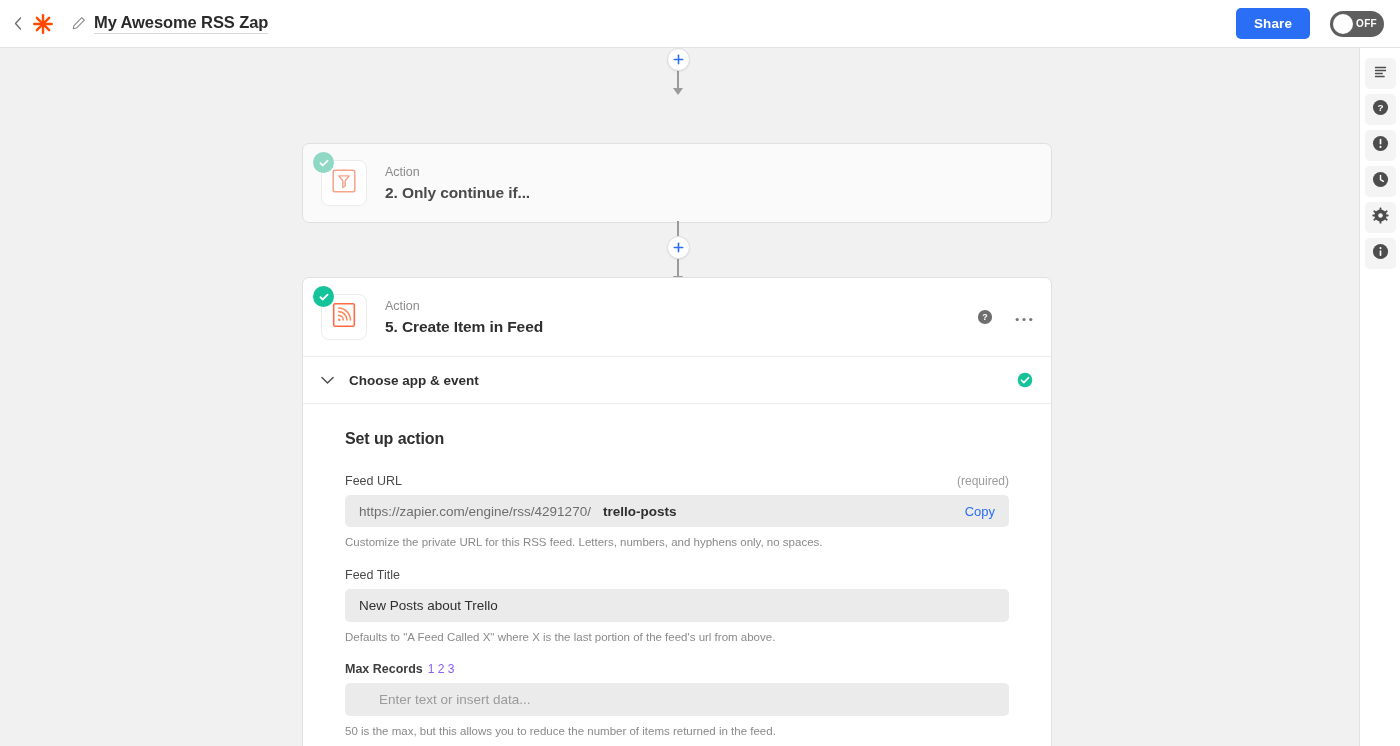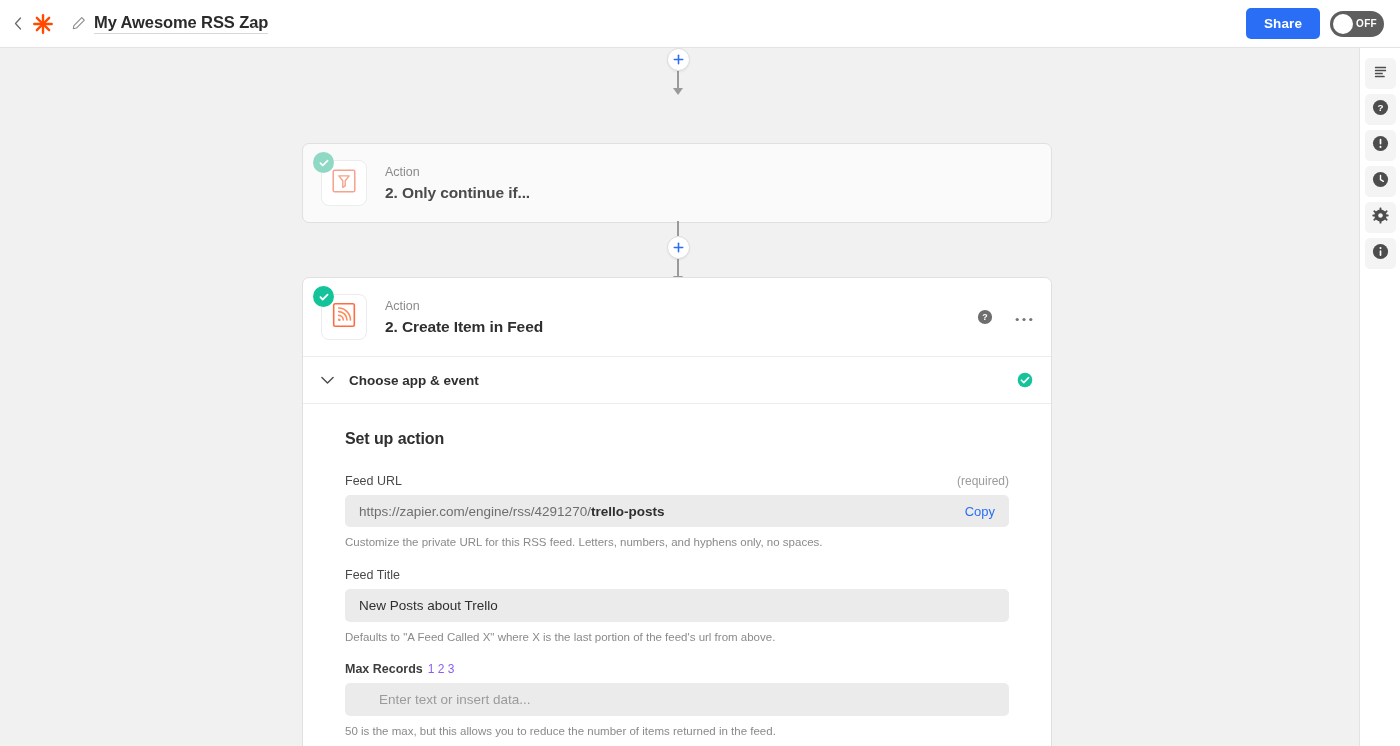--- a/index.html
+++ b/index.html
@@ -38,21 +38,21 @@
   .zap-title {
     margin-left: 8px;
     font-size: 16.5px; font-weight: 700; color: #2b2b2b;
     letter-spacing: -0.1px;
     border-bottom: 1px solid #d8d8d8;
     padding-bottom: 1px;
     cursor: text;
   }
   .topbar-right {
     margin-left: auto; display: flex; align-items: center;
-    gap: 10px; margin-right: 16px;
+    gap: 20px; margin-right: 16px;
   }
   .share-btn {
     background: #2a6ef5; color: #ffffff;
     font-size: 13.5px; font-weight: 700;
     border: none; border-radius: 5px;
     padding: 8px 18px; cursor: pointer;
     letter-spacing: 0.1px;
   }
   .toggle {
     width: 54px; height: 26px; border-radius: 13px;
@@ -192,21 +192,21 @@
   .field-label.normal { font-weight: 400; color: #4a4a4a; }
   .label-hint {
     font-size: 12px; color: #8b5cf6; margin-left: 5px;
   }
   .required {
     margin-left: auto; font-size: 12px; color: #9b9b9b;
   }
   .input-box {
     background: #ebebeb; border-radius: 5px;
     height: 32px; display: flex; align-items: center;
-    padding: 0 14px; cursor: text;
+    padding: 0 14px; cursor: text; gap: 12px;
   }
   .input-box.tall { height: 33px; }
   .url-prefix { font-size: 13.5px; color: #6e6e6e; }
   .url-slug { font-size: 13.5px; color: #2f2f2f; font-weight: 600; }
   .copy-link {
     margin-left: auto; font-size: 13px;
     color: #2a6ef5; font-weight: 400; cursor: pointer;
   }
   .input-value { font-size: 13.5px; color: #2f2f2f; }
   .input-placeholder { font-size: 13.5px; color: #9b9b9b; margin-left: 20px; }
@@ -390,21 +390,21 @@
                 <circle cx="11" cy="21.2" r="1.3" fill="#ff8a5c" stroke="none"></circle>
                 <path d="M10.3 16.4a5 5 0 014.9 5"></path>
                 <path d="M10.3 12.4a9 9 0 018.9 9"></path>
                 <path d="M10.3 8.6a12.8 12.8 0 0112.6 12.8"></path>
               </g>
             </svg>
           </span>
         </div>
         <div class="step-text">
           <div class="step-kind">Action</div>
-          <div class="step-title">2. Create Item in Feed</div>
+          <div class="step-title">5. Create Item in Feed</div>
         </div>
         <div class="head-actions">
           <span class="help-dot">
             <svg width="16" height="16" viewBox="0 0 18 18">
                 <circle cx="9" cy="9" r="8" fill="#6e6e6e"></circle>
                 <text x="9" y="12.9" font-family="Liberation Sans, sans-serif" font-size="10" font-weight="700" fill="#ffffff" text-anchor="middle">?</text>
               </svg>
           </span>
           <span class="ellipsis">
             <svg width="18" height="5" viewBox="0 0 18 5">

